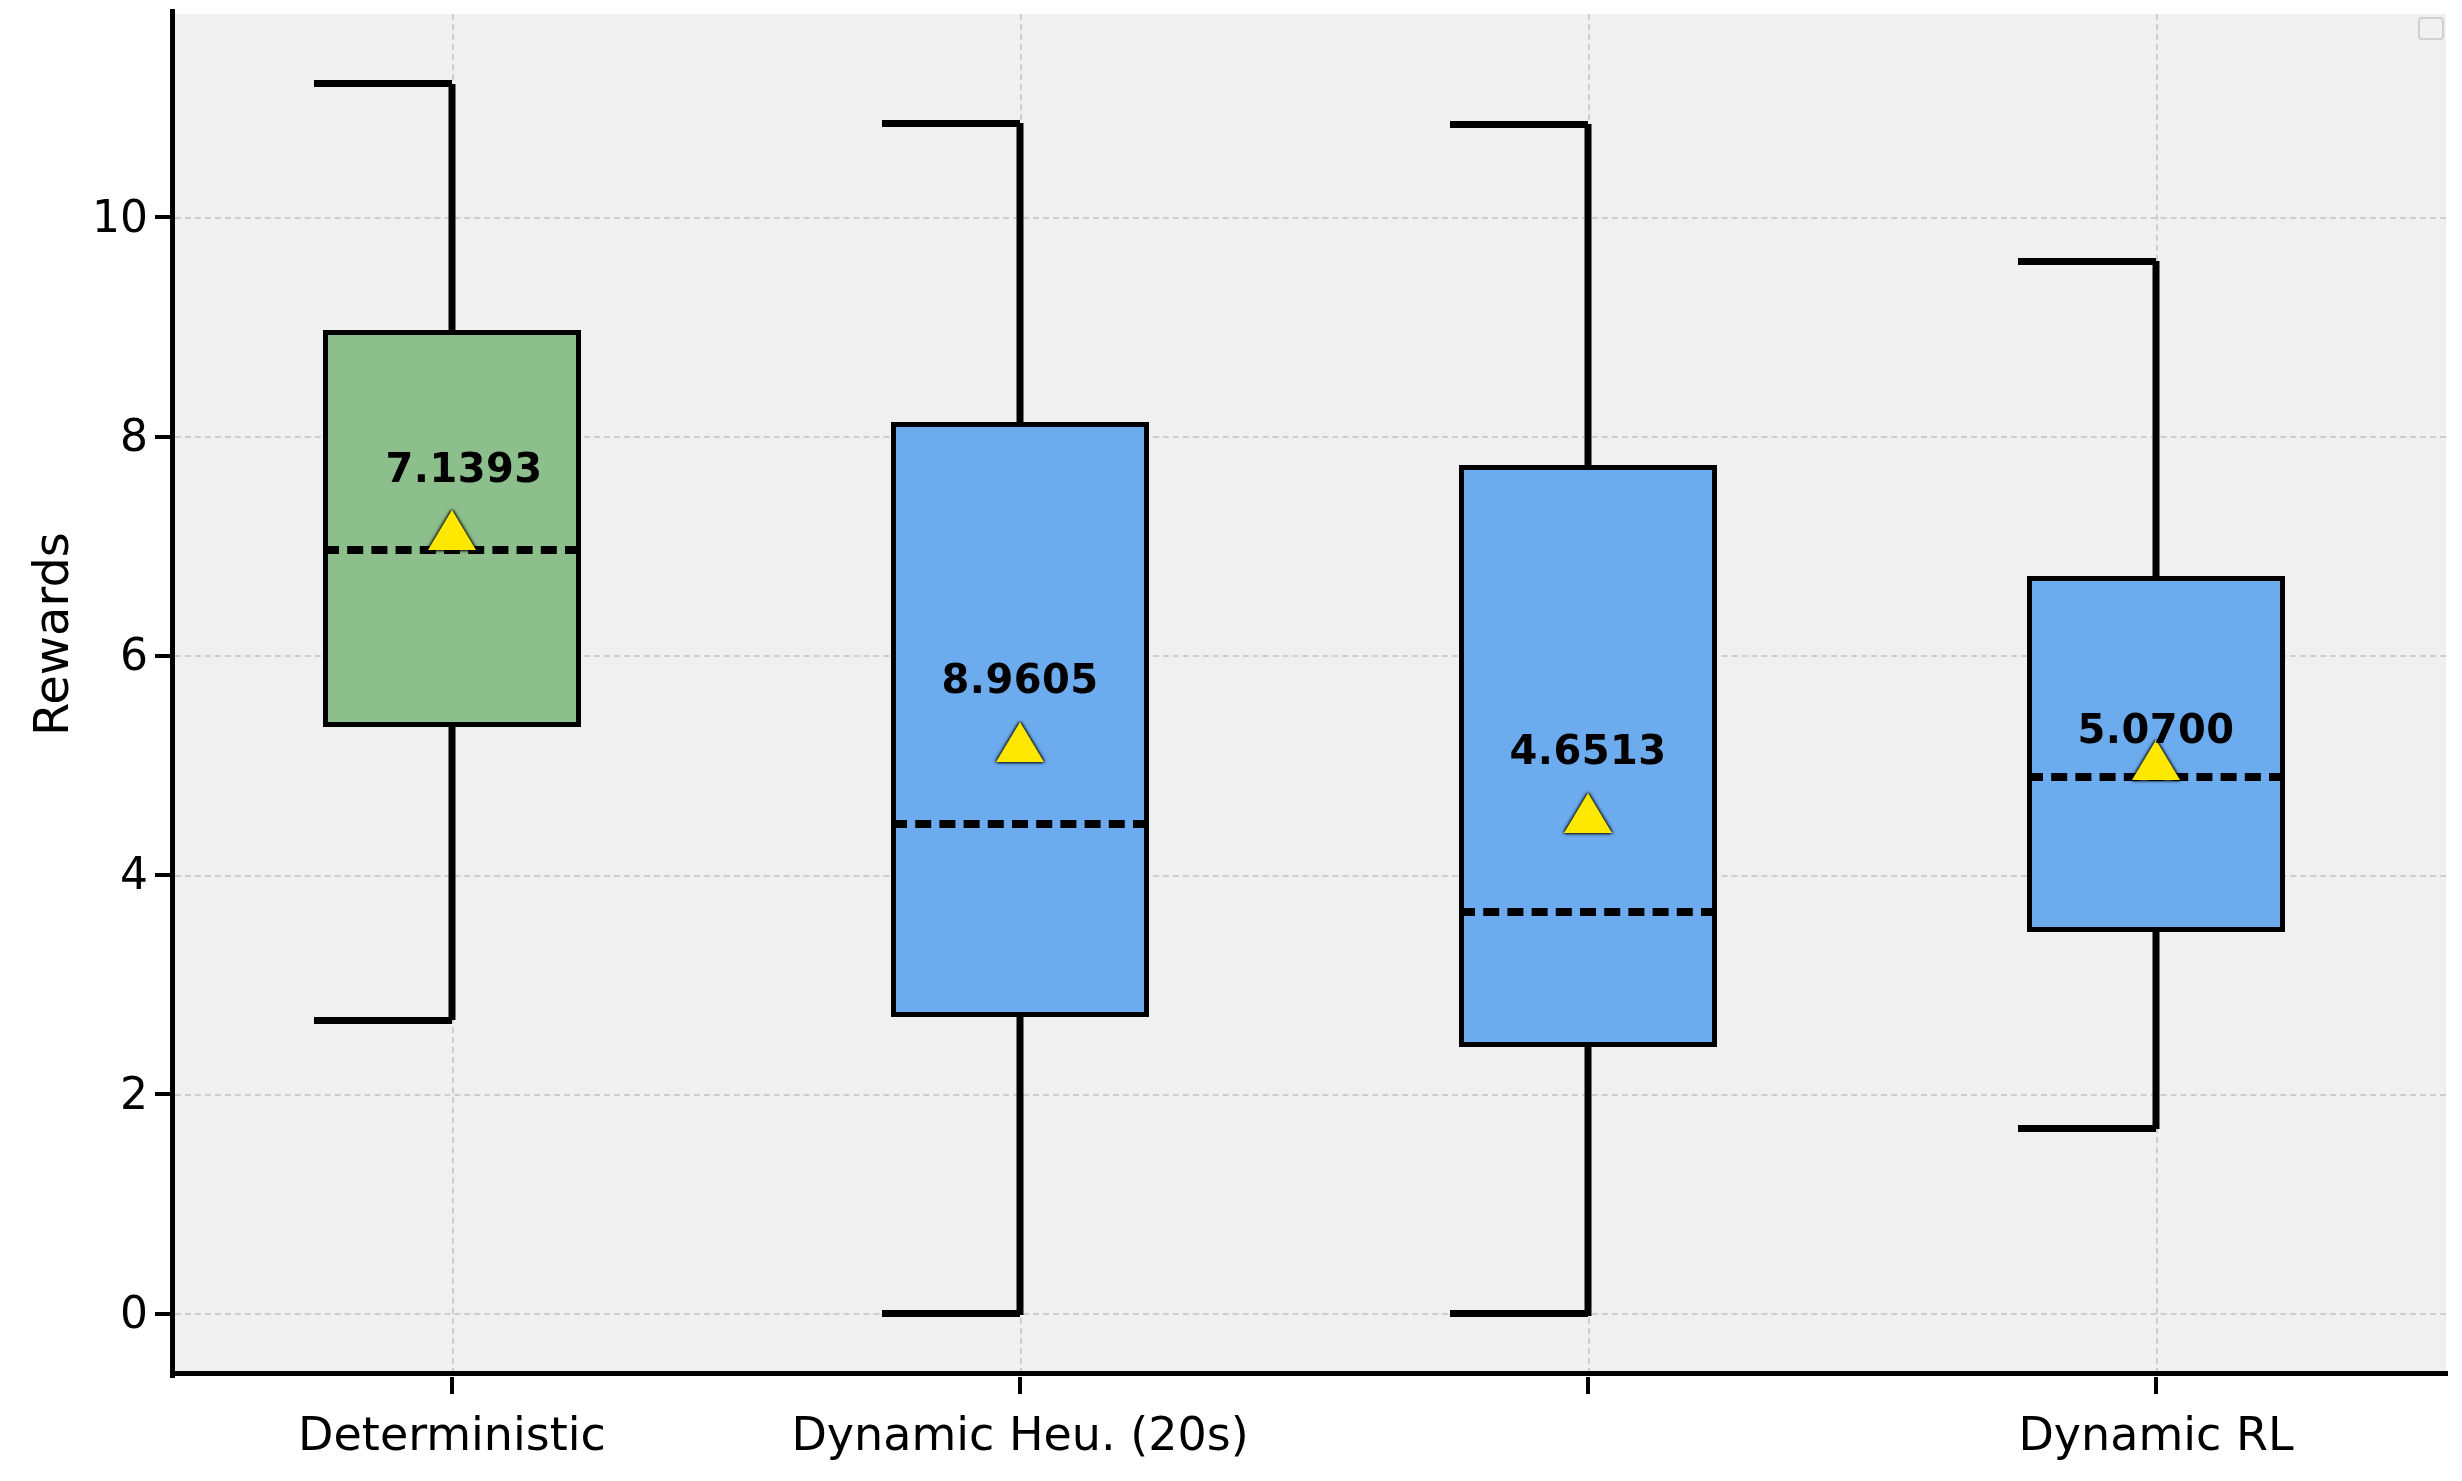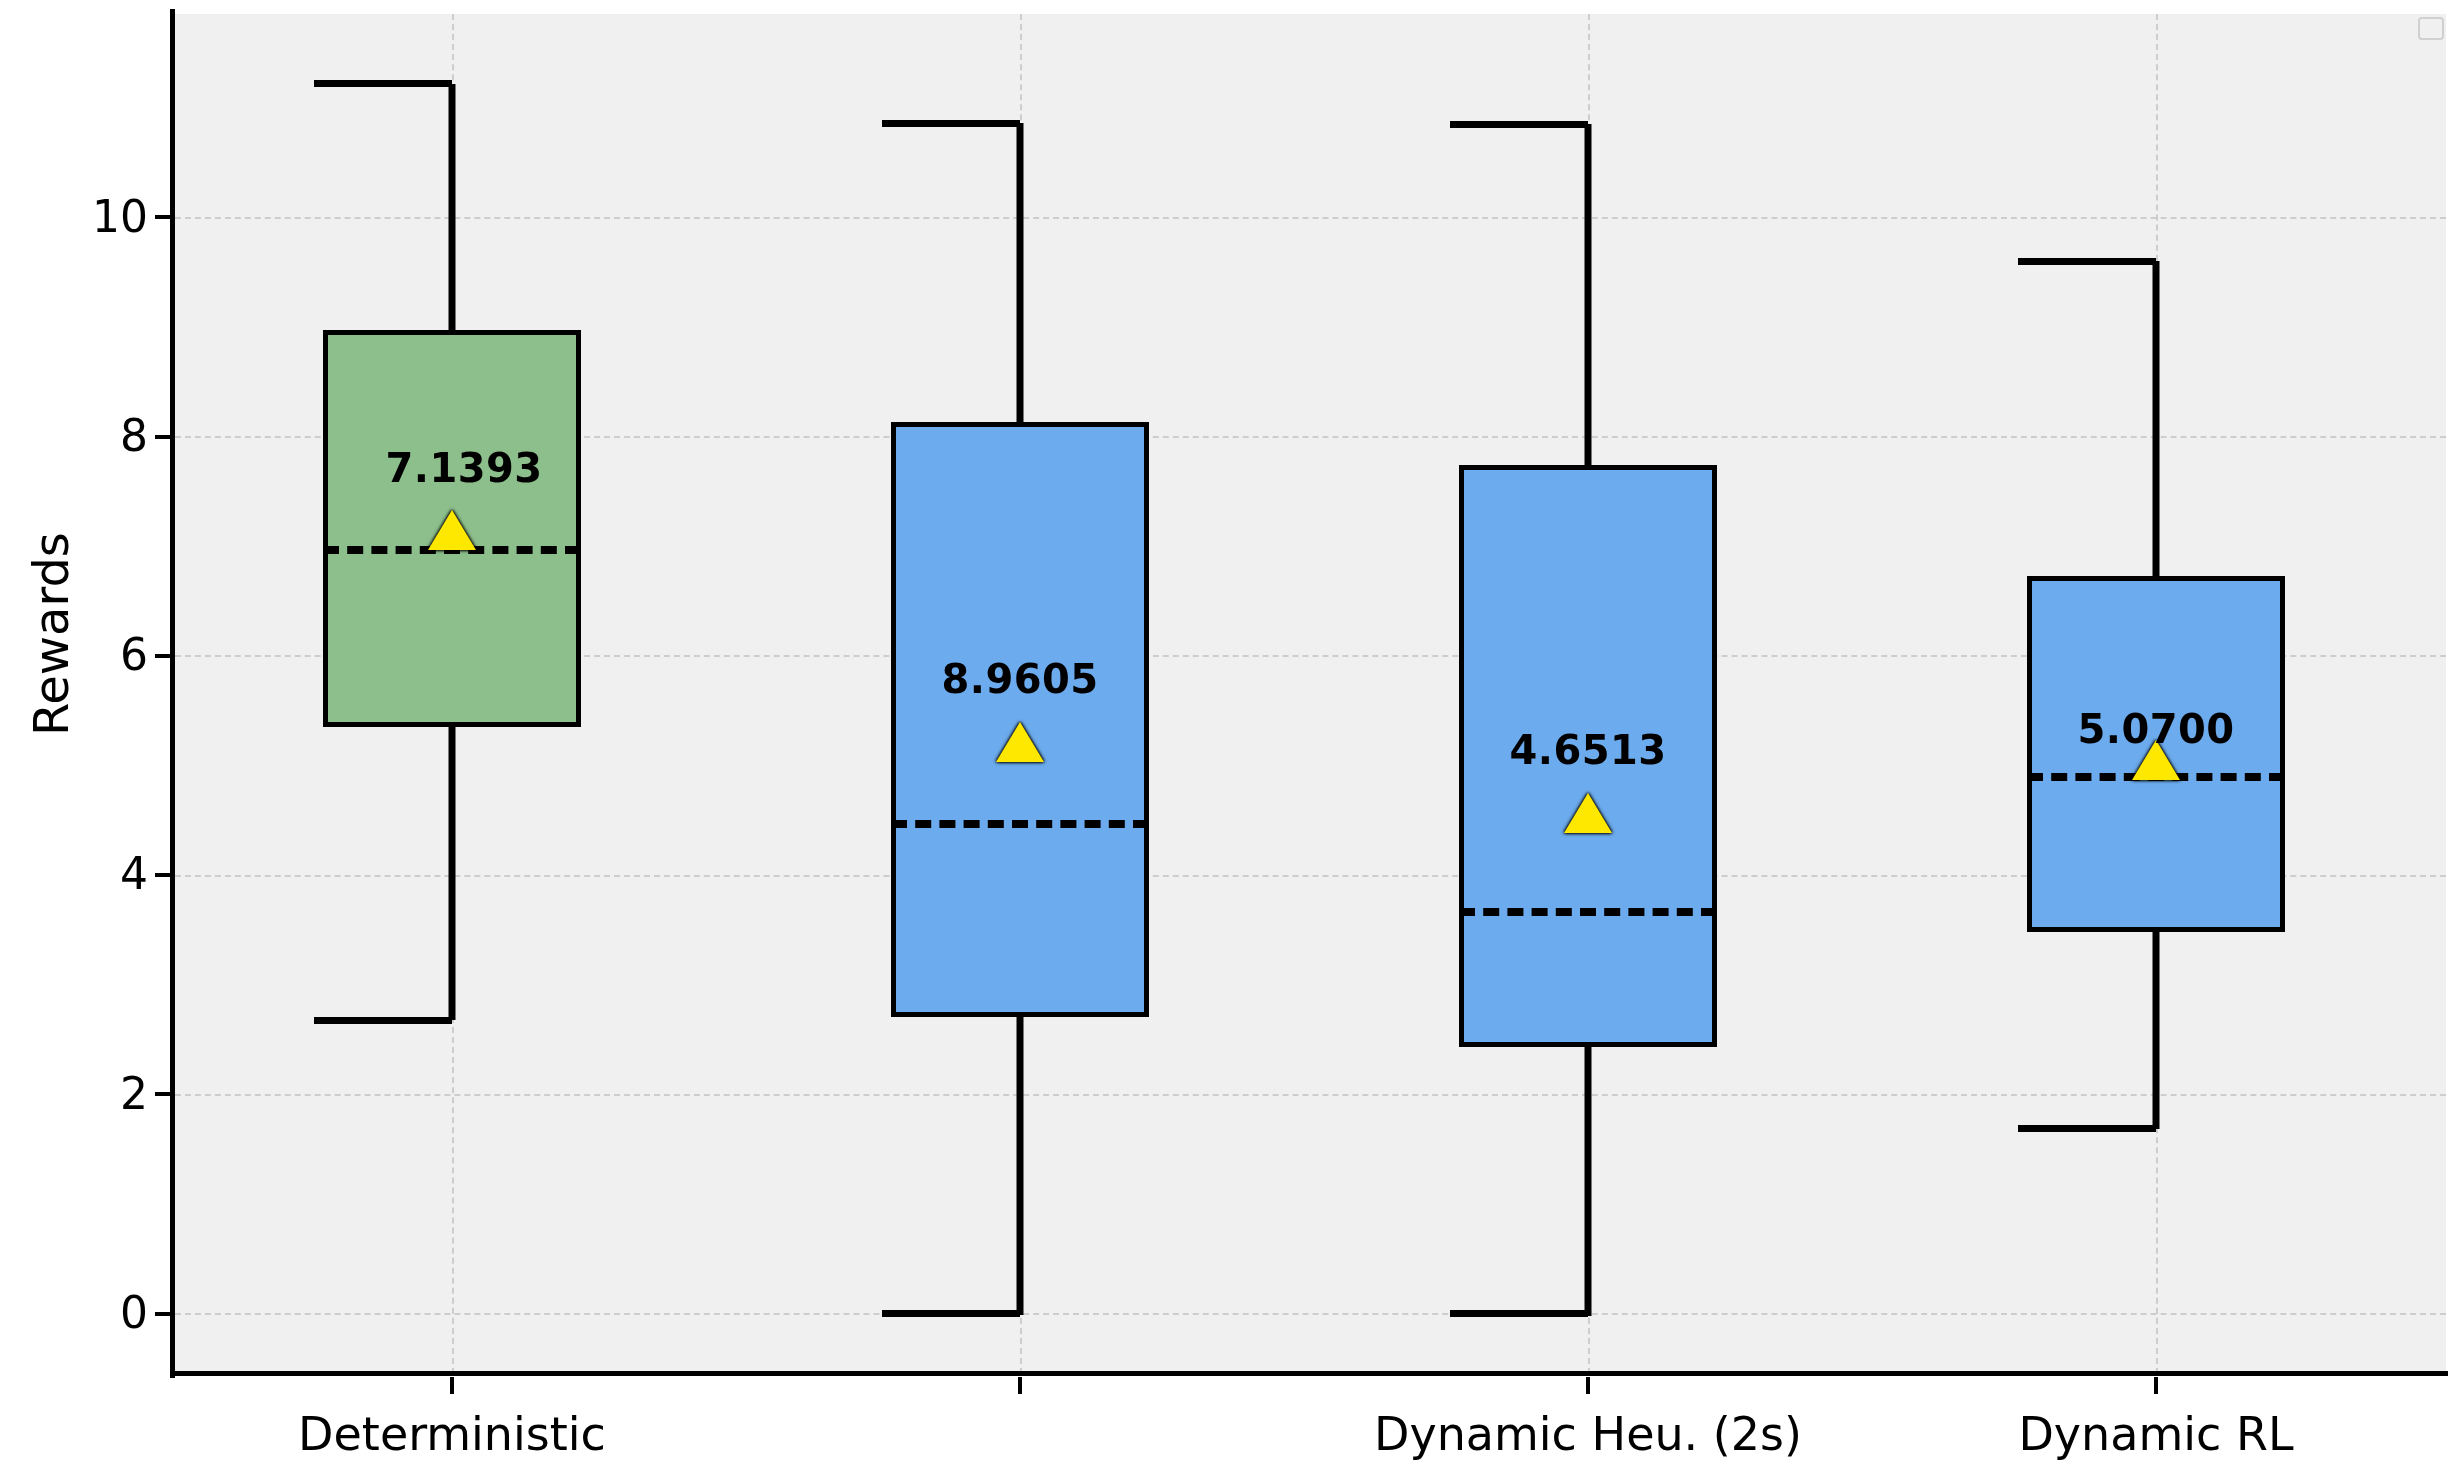--- a/index.html
+++ b/index.html
@@ -208,21 +208,21 @@
 
   <div id="axis-left"></div>
   <div id="axis-bottom"></div>
 
   <div class="xtick-mark" style="left:450px;"></div>
   <div class="xtick-mark" style="left:1018px;"></div>
   <div class="xtick-mark" style="left:1586px;"></div>
   <div class="xtick-mark" style="left:2154px;"></div>
 
   <div class="xtick-label" style="left:452px;">Deterministic</div>
-  <div class="xtick-label" style="left:1588px;">Dynamic Heu. (2s)</div>
+  <div class="xtick-label" style="left:1020px;">Dynamic Heu. (20s)</div>
   <div class="xtick-label" style="left:2156px;">Dynamic RL</div>
 
   <div class="whisker-line" style="left:452px; top:84px;  height:248px;"></div>
   <div class="whisker-cap" style="left:452px; top:80px;  width:138px; margin-left:-69px;"></div>
   <div class="whisker-line" style="left:452px; top:724px;  height:296px;"></div>
   <div class="whisker-cap" style="left:452px; top:1017px; width:138px; margin-left:-69px;"></div>
   <div class="box-rect" style="left:323px; top:330px; width:258px; height:397px; background:#8cbf8c;"></div>
   <div class="median-line" style="left:452px; top:546px; width:258px;"></div>
   <div class="mean-marker" style="left:452px; top:530px;"></div>
   <div class="mean-label" style="left:464px; top:491px;">7.1393</div>

